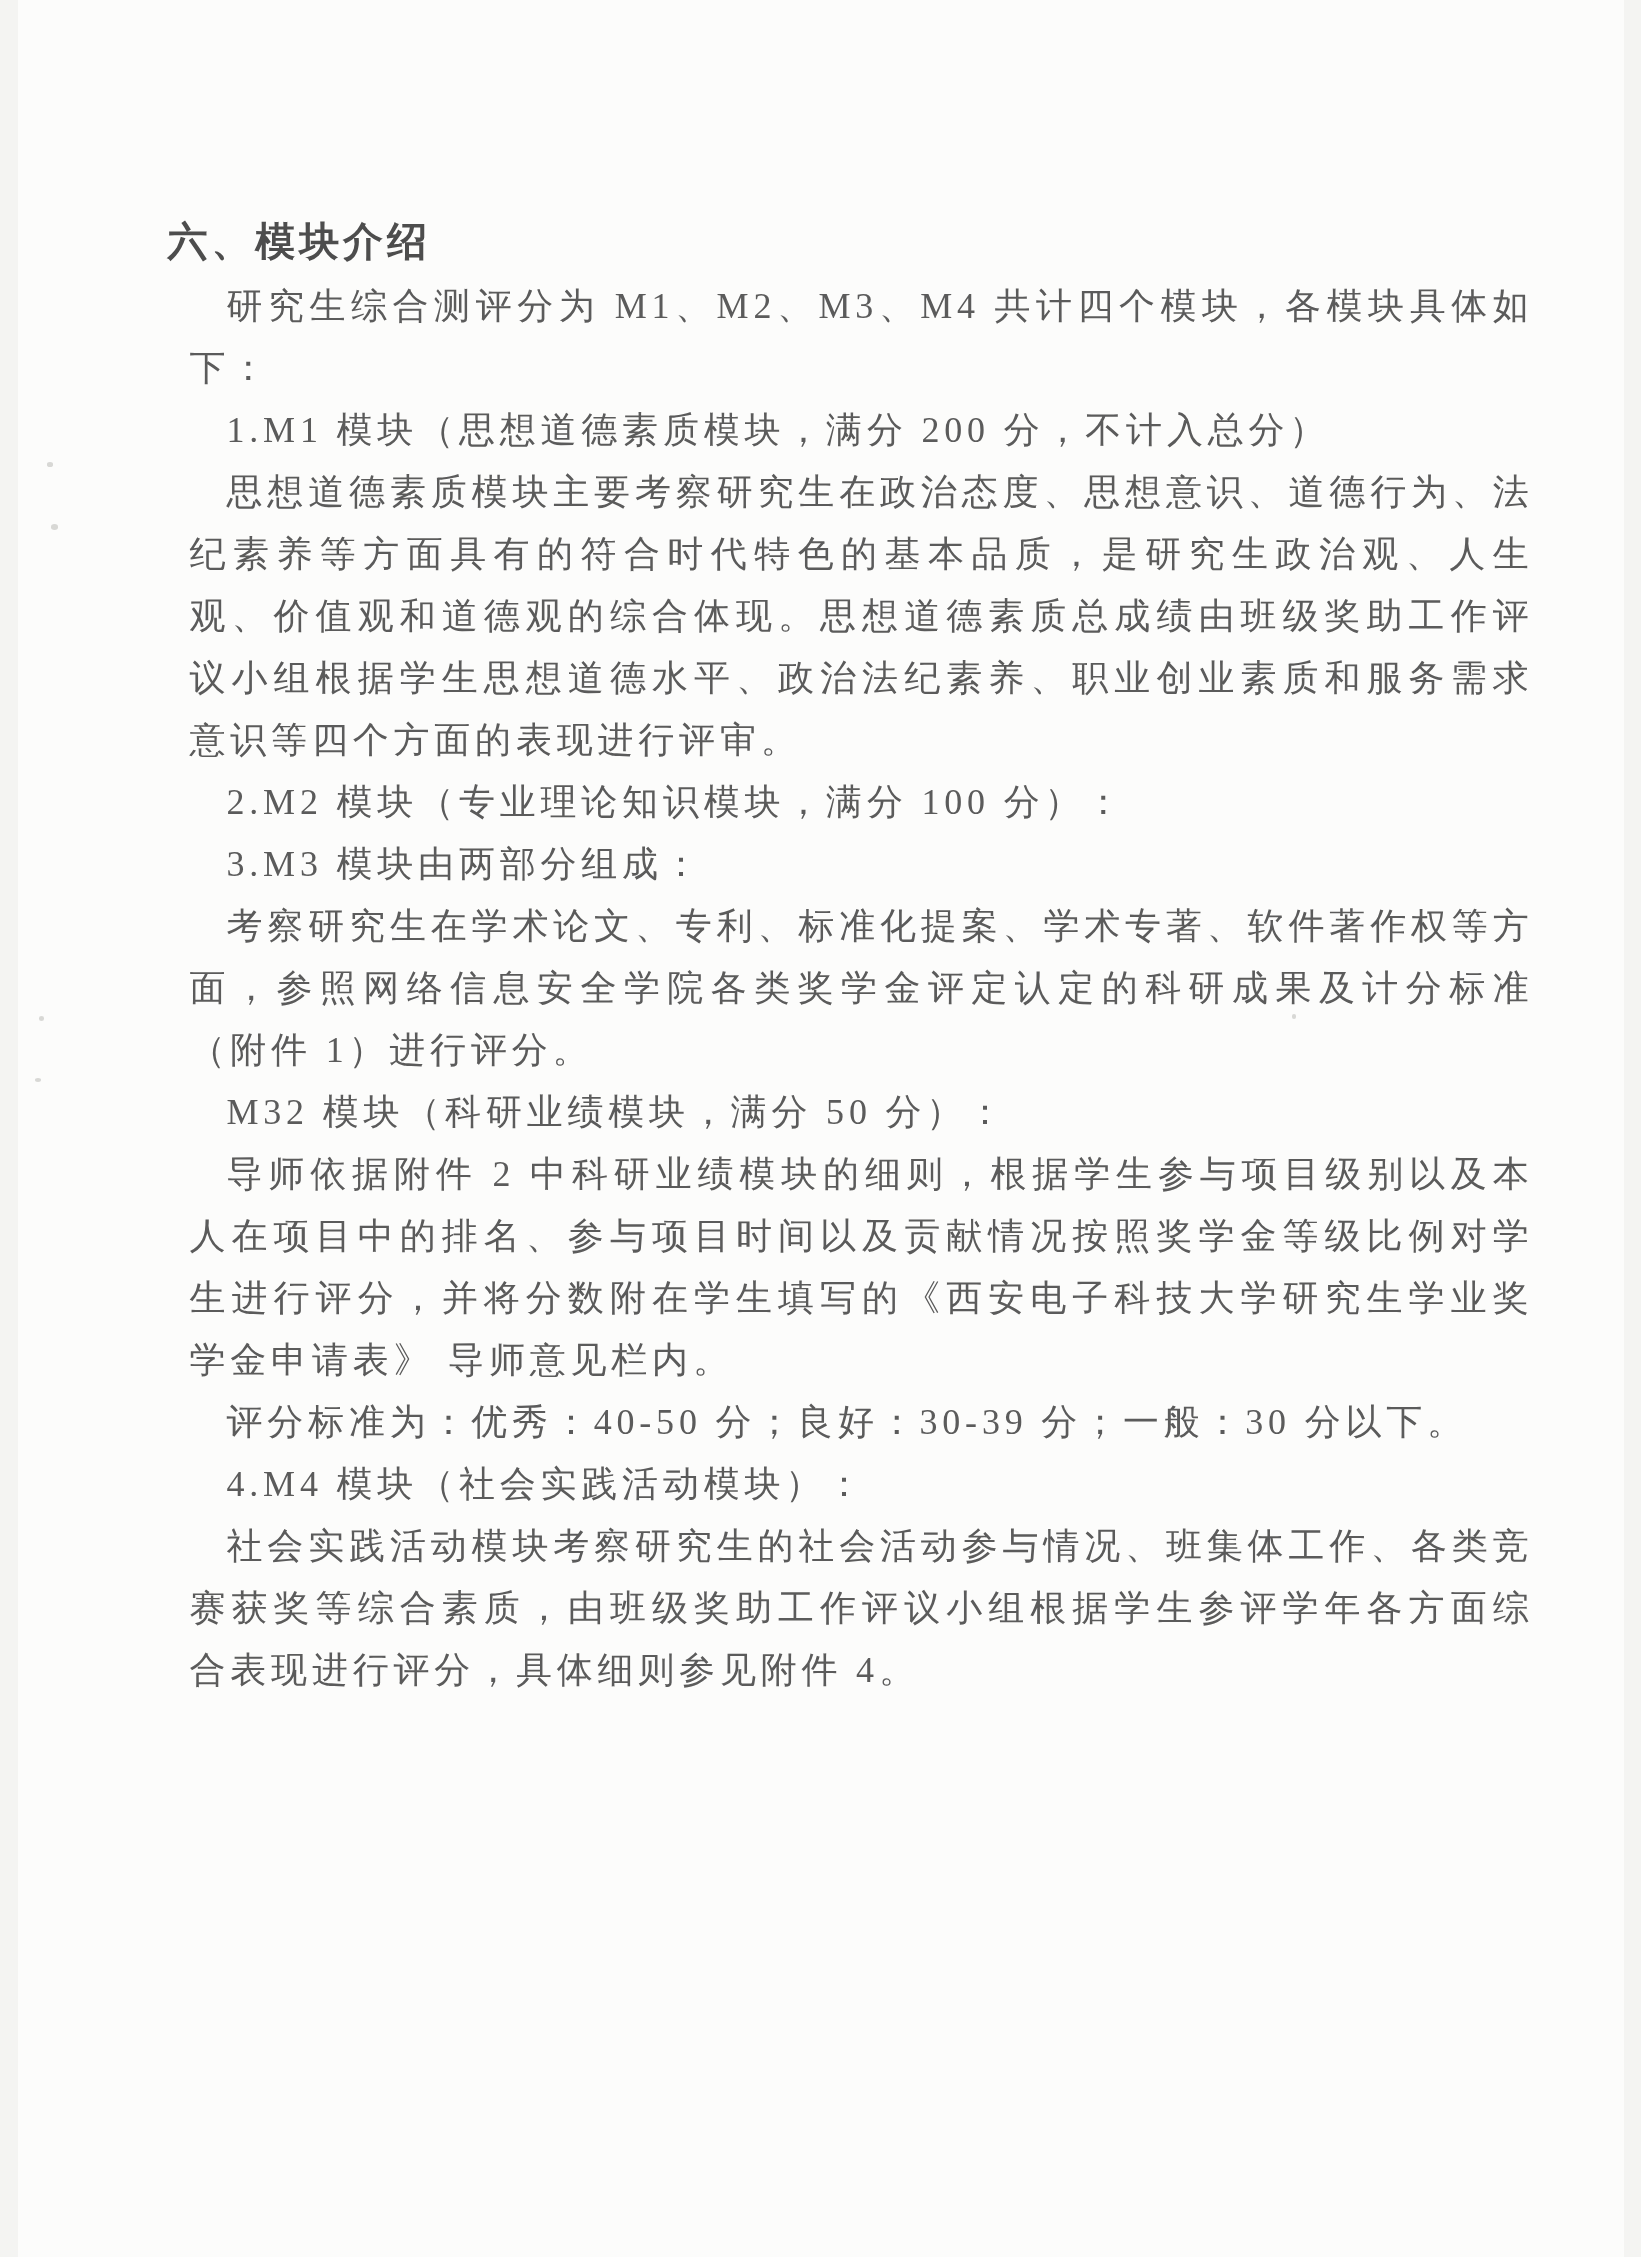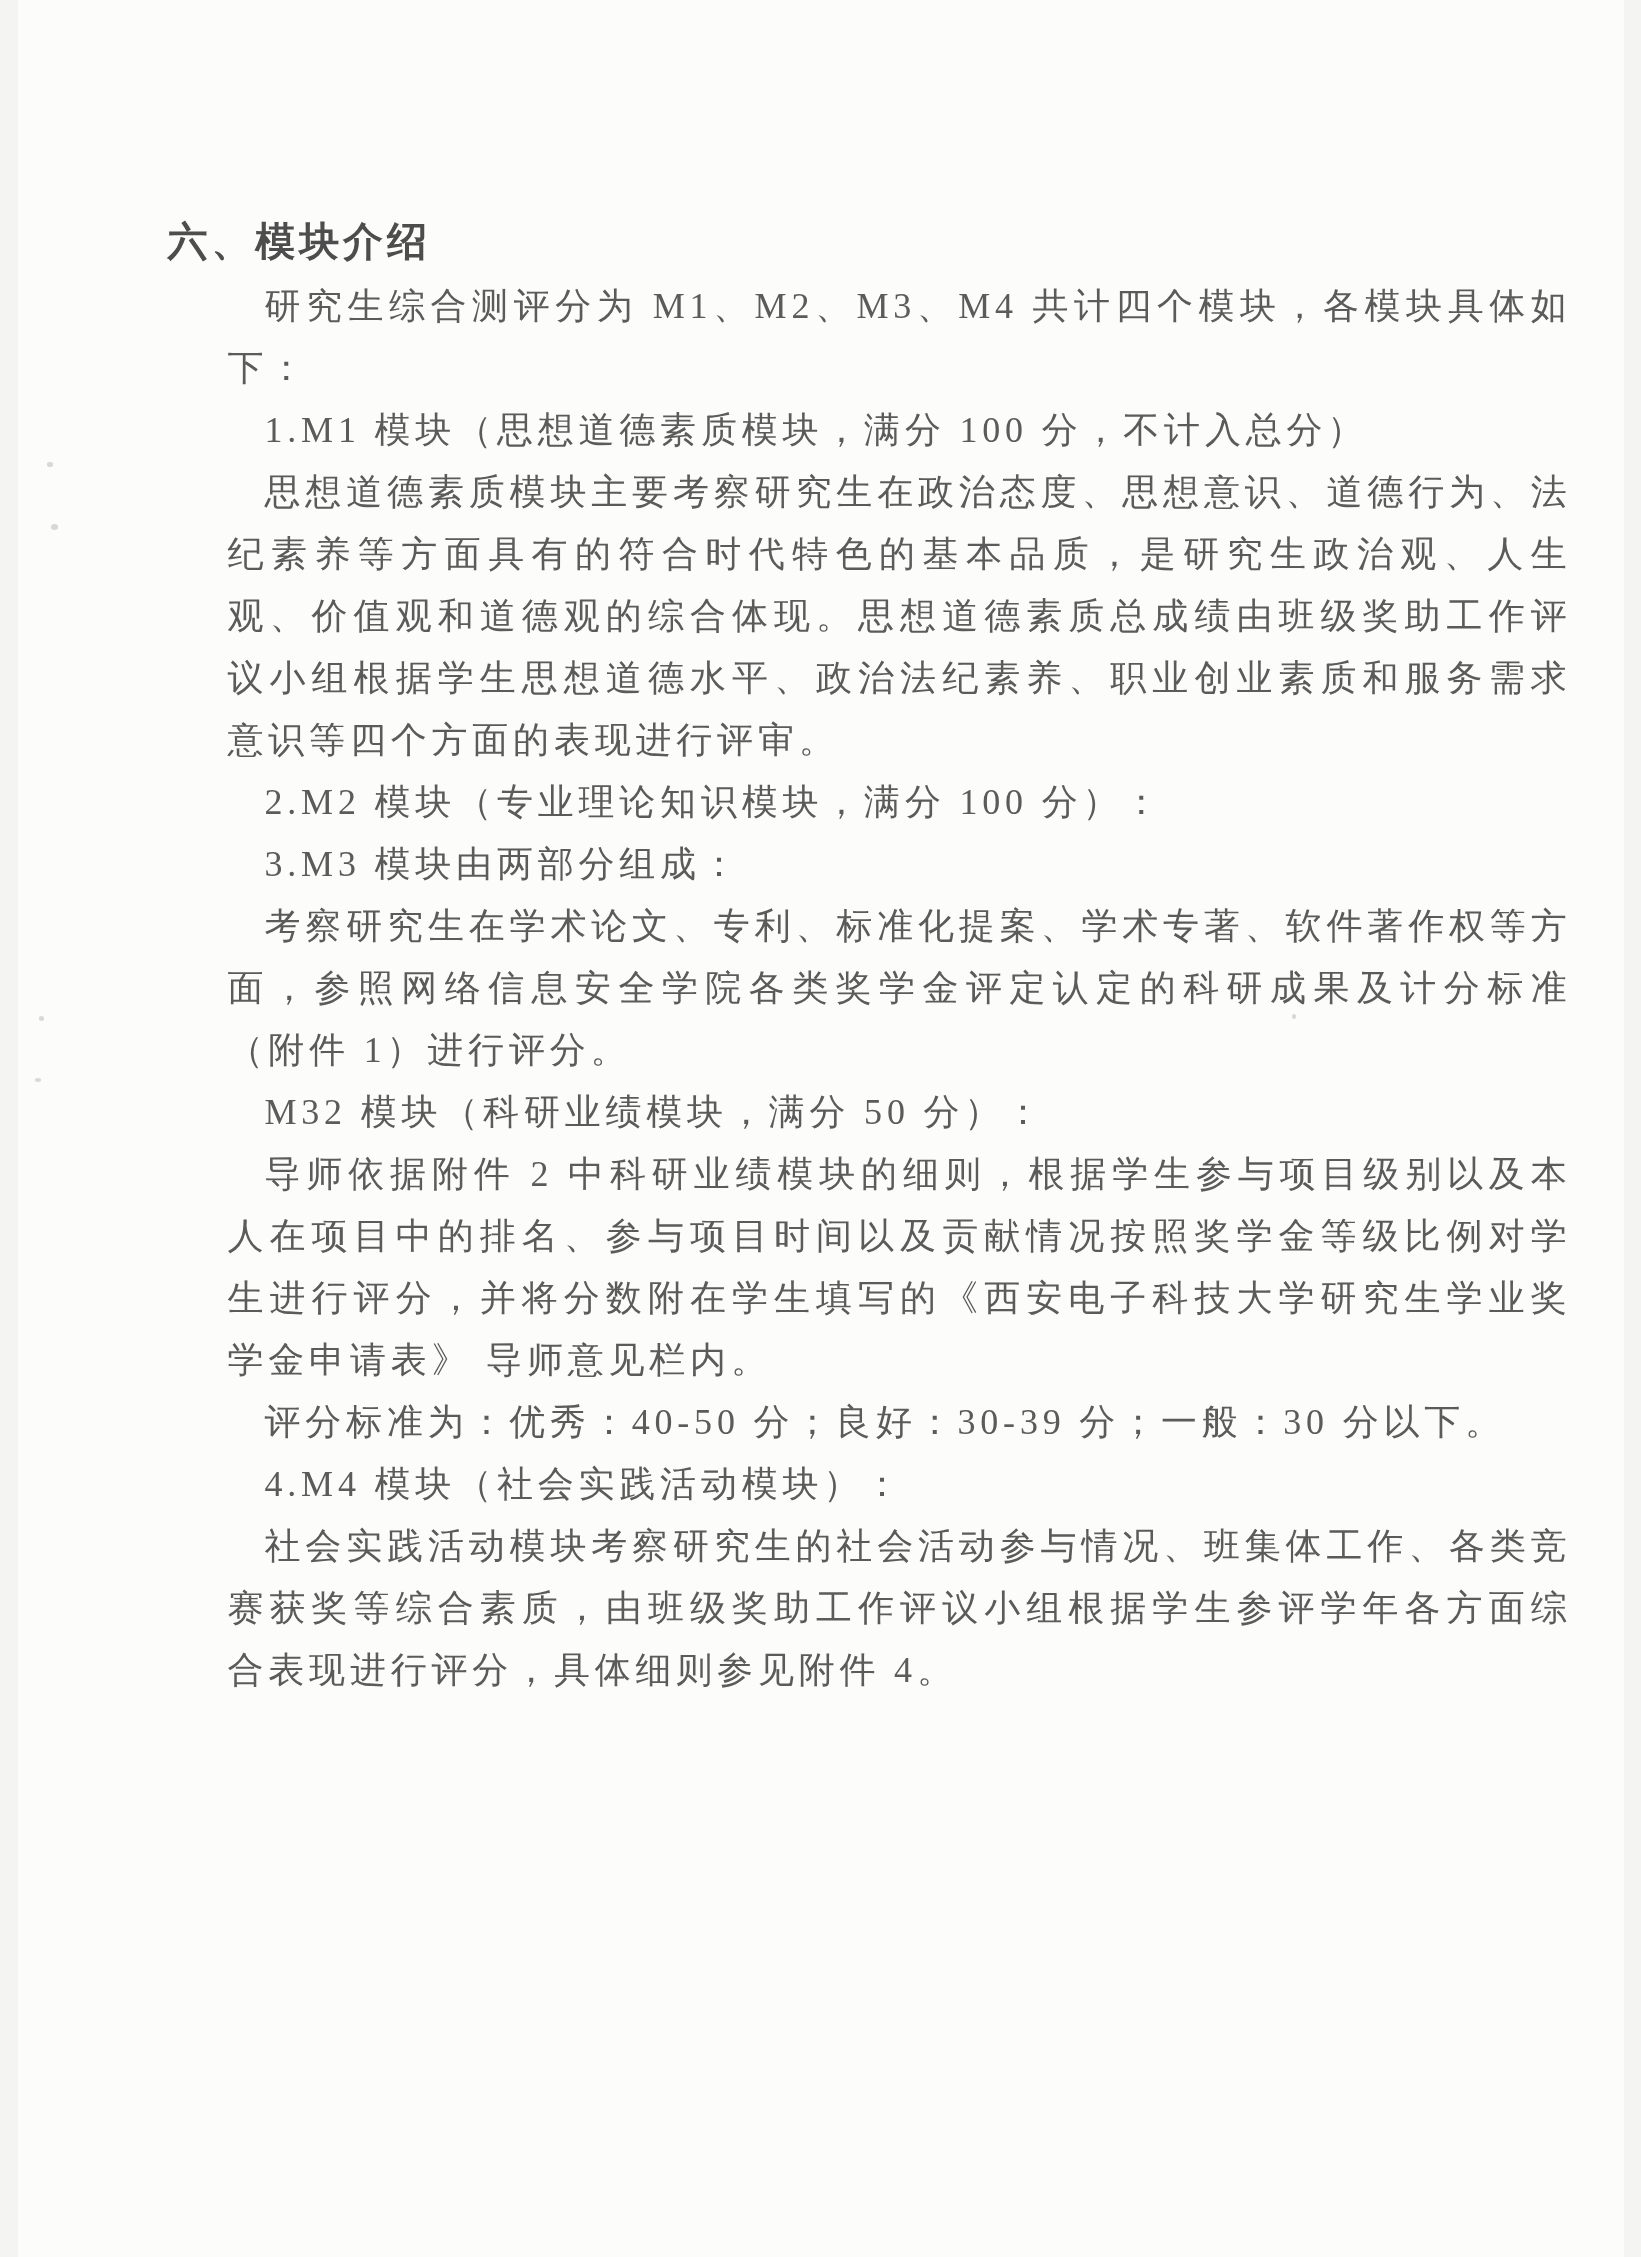--- a/index.html
+++ b/index.html
@@ -30,21 +30,20 @@
   .doc-body {
     position: absolute;
     left: 172px;
     top: 275px;
     width: 1344px;
     font-size: 36px;
     line-height: 62px;
     letter-spacing: 4.8px;
     color: #5b5b5b;
     text-align: justify;
-    margin-left: 38px;
   }
   .doc-body p {
     margin: 0;
     padding: 0;
     text-indent: 37px;
   }
   
   .speck {
     position: absolute;
     background: #b9b9b6;
@@ -58,21 +57,21 @@
   .speck.s5 { left: 17.4px;  top: 1078px; width: 5.8px; height: 3.9px; }
 </style>
 </head>
 <body>
 
 <div class="page">
   <h1 class="doc-title">六、模块介绍</h1>
 
   <div class="doc-body" id="doc-body">
       <p>研究生综合测评分为 M1、M2、M3、M4 共计四个模块，各模块具体如下：</p>
-      <p>1.M1 模块（思想道德素质模块，满分 100 分，不计入总分）</p>
+      <p>1.M1 模块（思想道德素质模块，满分 200 分，不计入总分）</p>
       <p>思想道德素质模块主要考察研究生在政治态度、思想意识、道德行为、法纪素养等方面具有的符合时代特色的基本品质，是研究生政治观、人生观、价值观和道德观的综合体现。思想道德素质总成绩由班级奖助工作评议小组根据学生思想道德水平、政治法纪素养、职业创业素质和服务需求意识等四个方面的表现进行评审。</p>
       <p>2.M2 模块（专业理论知识模块，满分 100 分）：</p>
       <p>3.M3 模块由两部分组成：</p>
       <p>考察研究生在学术论文、专利、标准化提案、学术专著、软件著作权等方面，参照网络信息安全学院各类奖学金评定认定的科研成果及计分标准（附件 1）进行评分。</p>
       <p>M32 模块（科研业绩模块，满分 50 分）：</p>
       <p>导师依据附件 2 中科研业绩模块的细则，根据学生参与项目级别以及本人在项目中的排名、参与项目时间以及贡献情况按照奖学金等级比例对学生进行评分，并将分数附在学生填写的《西安电子科技大学研究生学业奖学金申请表》 导师意见栏内。</p>
       <p>评分标准为：优秀：40-50 分；良好：30-39 分；一般：30 分以下。</p>
       <p>4.M4 模块（社会实践活动模块）：</p>
       <p>社会实践活动模块考察研究生的社会活动参与情况、班集体工作、各类竞赛获奖等综合素质，由班级奖助工作评议小组根据学生参评学年各方面综合表现进行评分，具体细则参见附件 4。</p>
     </div>

